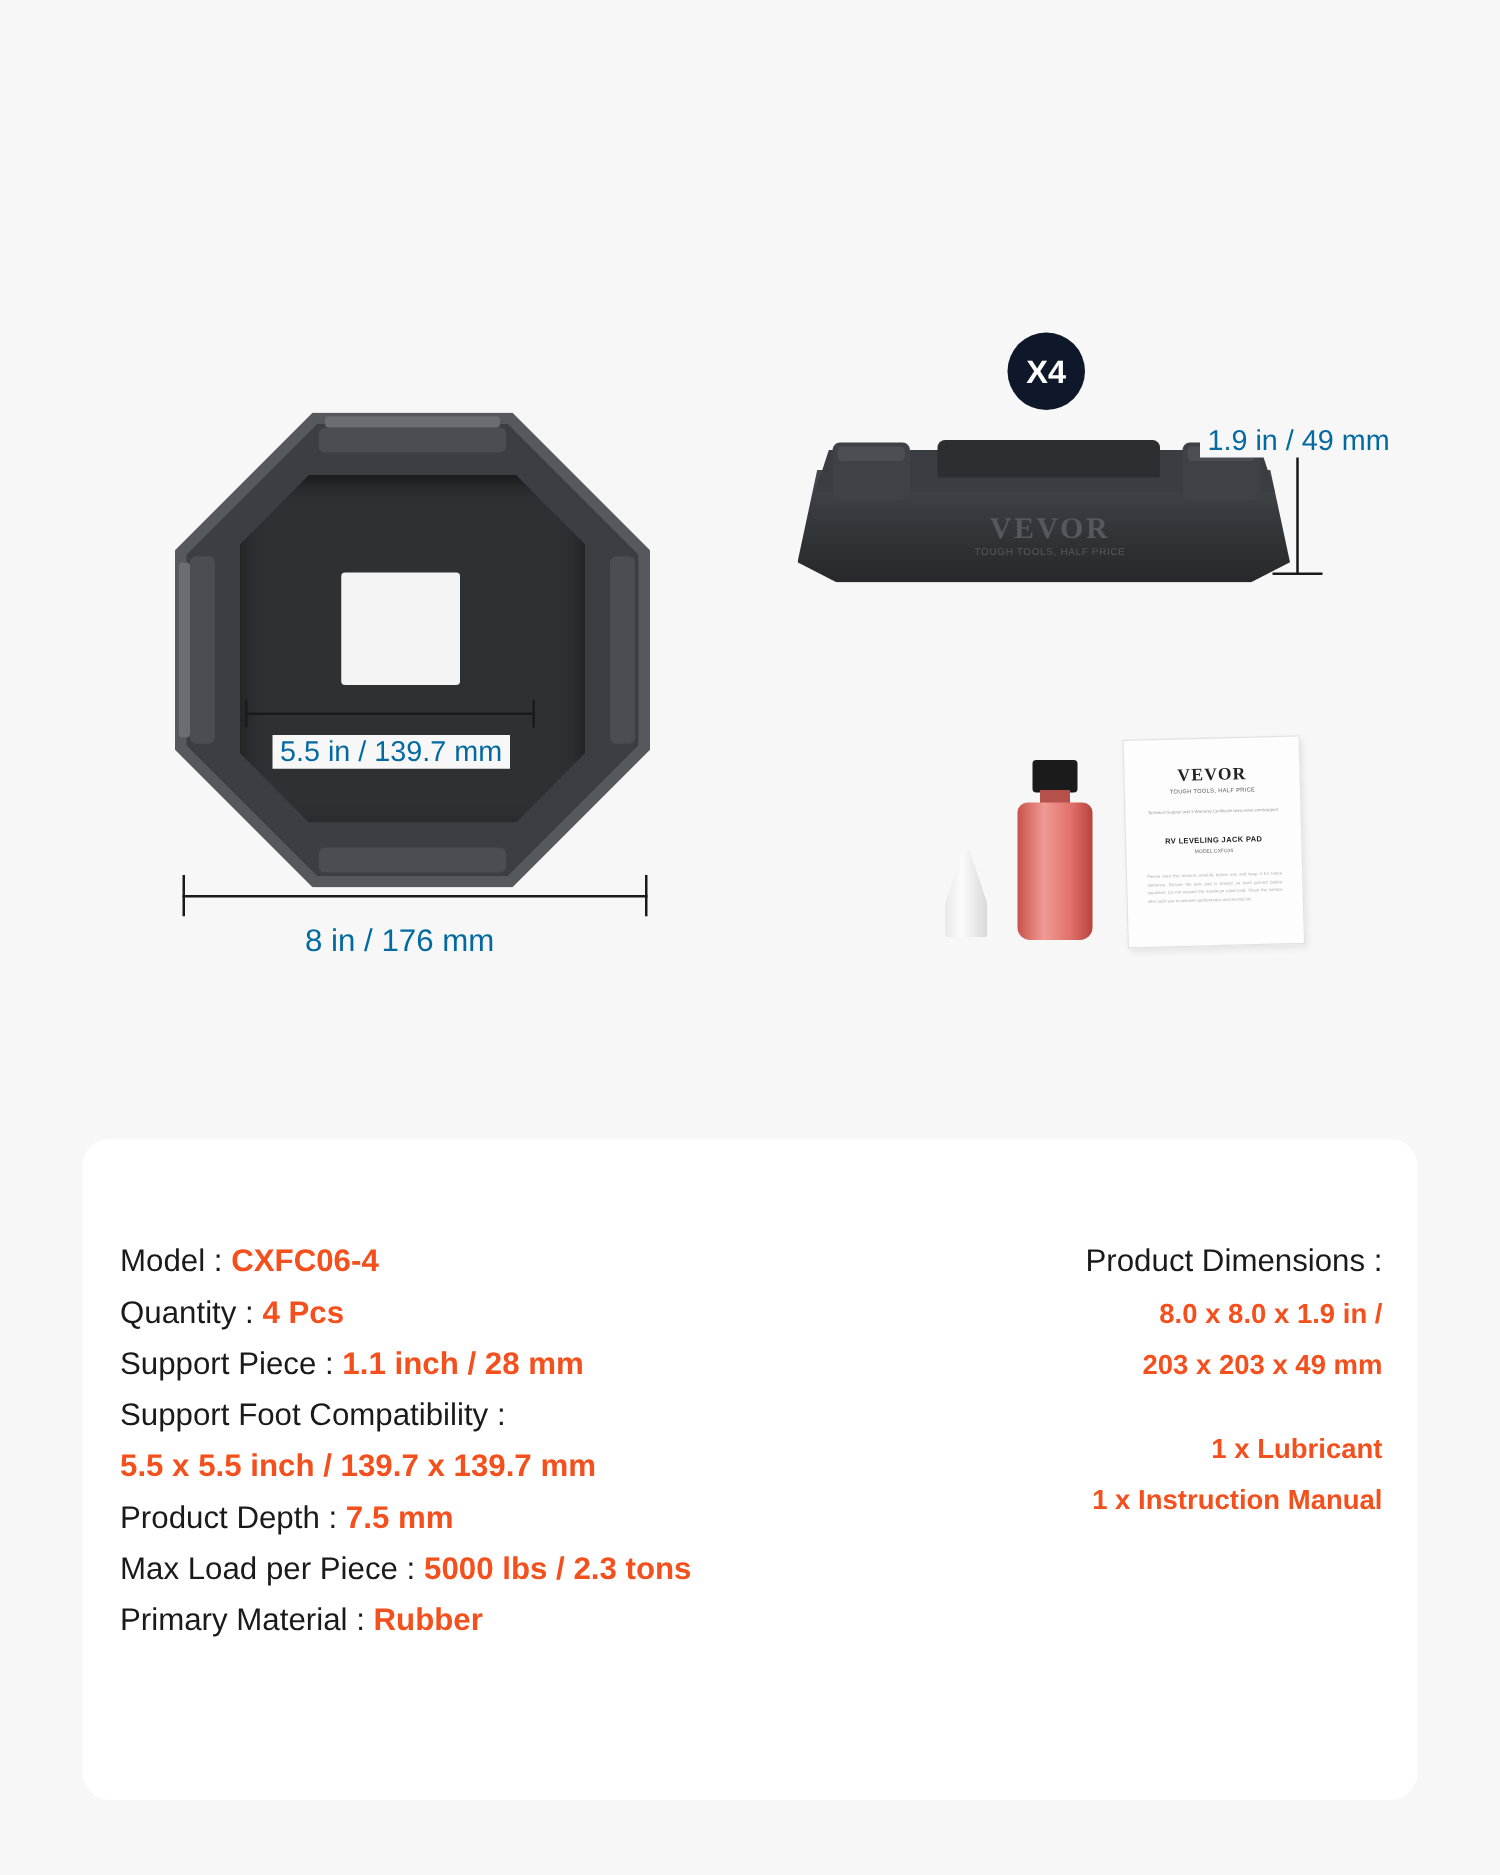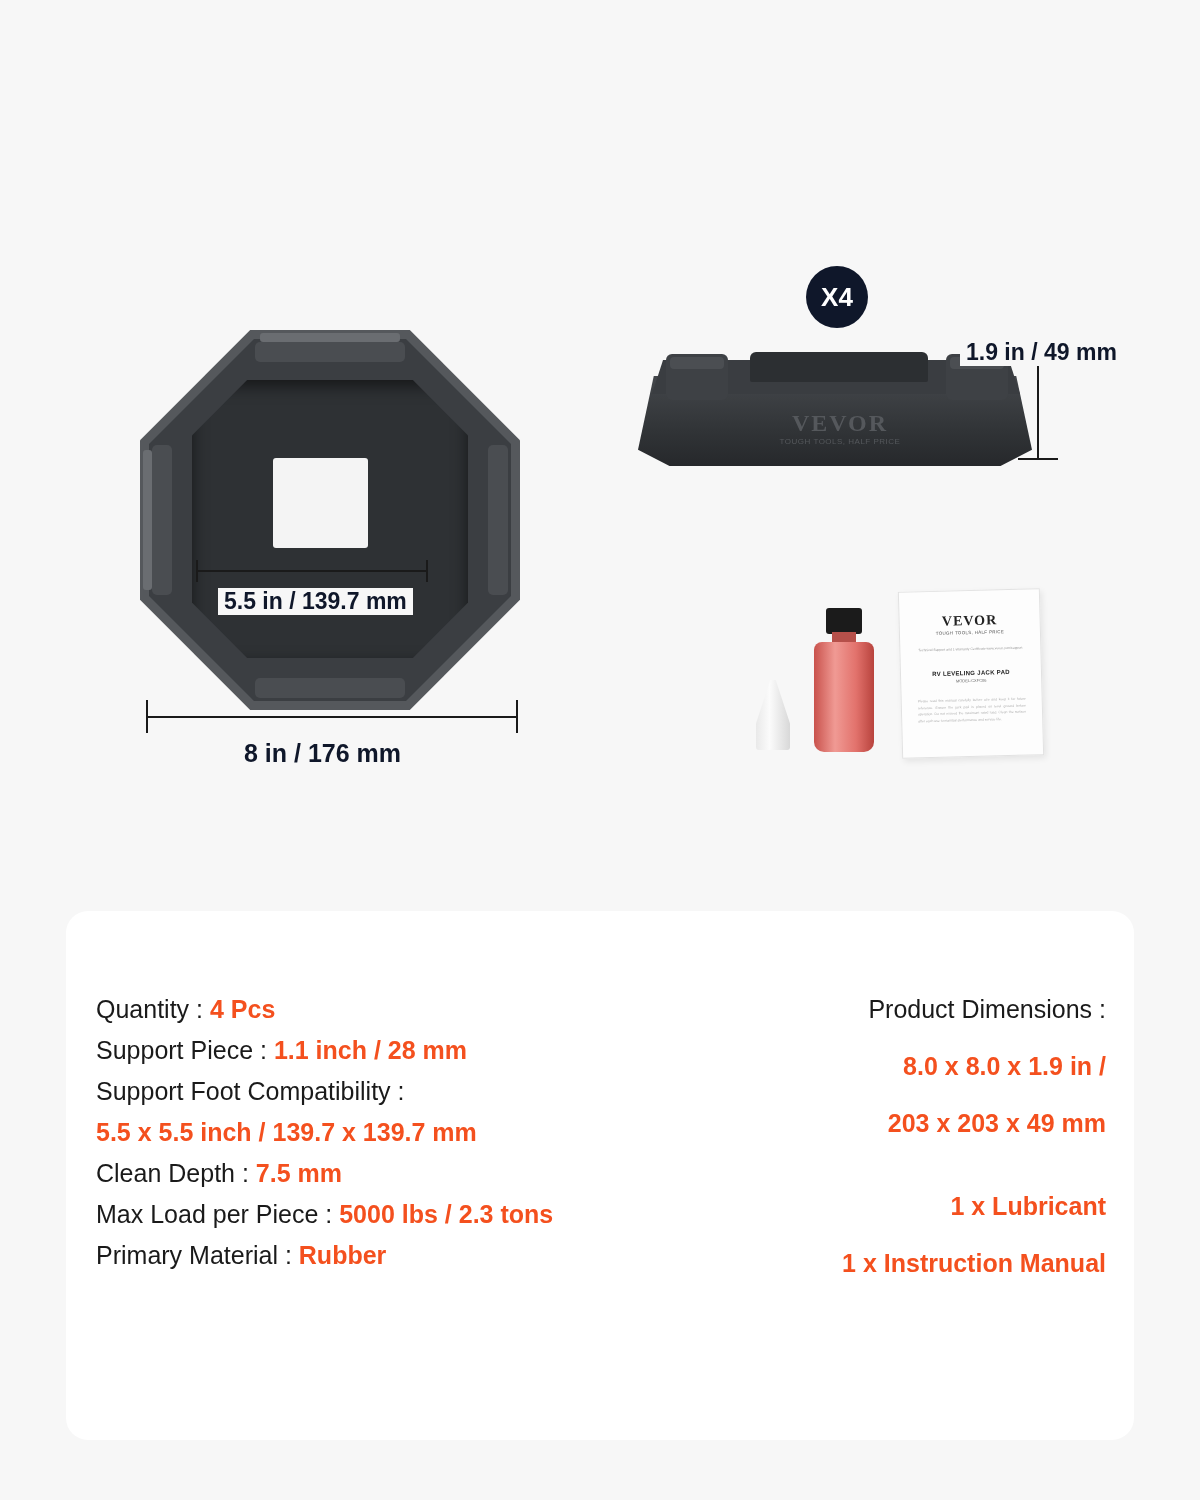--- a/index.html
+++ b/index.html
@@ -73,25 +73,24 @@
     border-radius: 3px;
   }
   .notch-t { left: 120px; top: 3px; width: 140px; height: 9px; }
   .notch-l { left: 3px; top: 120px; width: 9px; height: 140px; }
 
   
   .dim-line { position: absolute; background: #1a1a1a; }
   .dim-label {
     position: absolute;
     font-size: 23px;
-    color: #0f172a;
+    color: #0369a1;
     white-space: nowrap;
     background: #f7f7f7;
     padding: 0 6px;
-    font-weight: bold;
   }
   #inner-dim-bar { left: 196px; top: 570px; width: 232px; height: 2px; }
   #inner-dim-capL { left: 196px; top: 560px; width: 2px; height: 22px; }
   #inner-dim-capR { left: 426px; top: 560px; width: 2px; height: 22px; }
   #inner-dim-text { left: 218px; top: 588px; }
 
   #outer-dim-bar { left: 146px; top: 716px; width: 372px; height: 2px; }
   #outer-dim-capL { left: 146px; top: 700px; width: 2px; height: 33px; }
   #outer-dim-capR { left: 516px; top: 700px; width: 2px; height: 33px; }
   #outer-dim-text { left: 238px; top: 739px; font-size: 25px; }
@@ -296,23 +295,22 @@
   }
   .spec-line.wrapme { white-space: normal; }
   .spec-val {
     color: #f4501e;
     font-weight: bold;
   }
   .spec-gap { height: 26px; }
   .block-val {
     color: #f4501e;
     font-weight: bold;
-    font-size: 25px;
+    font-size: 22px;
     line-height: 41px;
-    margin-top: 16px;
   }
 </style>
 </head>
 <body>
 
 <div id="product-area">
 
   <div id="pad-topview">
     <div class="oct-outer"></div>
     <div class="oct-inner"></div>
@@ -369,31 +367,34 @@
       <div class="m-body">Please read this manual carefully before use and keep it for future reference. Ensure the jack pad is placed on level ground before operation. Do not exceed the maximum rated load. Clean the surface after each use to maintain performance and service life.</div>
     </div>
   </div>
 </div>
 
 <div id="spec-card">
   <div id="spec-grid">
 
     <div class="spec-col left">
       <div class="spec-line">
+        <span>Model : </span><span class="spec-val">CXFC06-4</span>
+      </div>
+      <div class="spec-line">
         <span>Quantity : </span><span class="spec-val">4 Pcs</span>
       </div>
       <div class="spec-line">
         <span>Support Piece : </span><span class="spec-val">1.1 inch / 28 mm</span>
       </div>
       <div class="spec-line wrapme">
         <span>Support Foot Compatibility : </span><br>
         <span class="spec-val">5.5 x 5.5 inch / 139.7 x 139.7 mm</span>
       </div>
       <div class="spec-line">
-        <span>Clean Depth : </span><span class="spec-val">7.5 mm</span>
+        <span>Product Depth : </span><span class="spec-val">7.5 mm</span>
       </div>
       <div class="spec-line">
         <span>Max Load per Piece : </span><span class="spec-val">5000 lbs / 2.3 tons</span>
       </div>
       <div class="spec-line">
         <span>Primary Material : </span><span class="spec-val">Rubber</span>
       </div>
     </div>
 
     <div class="spec-col right">

